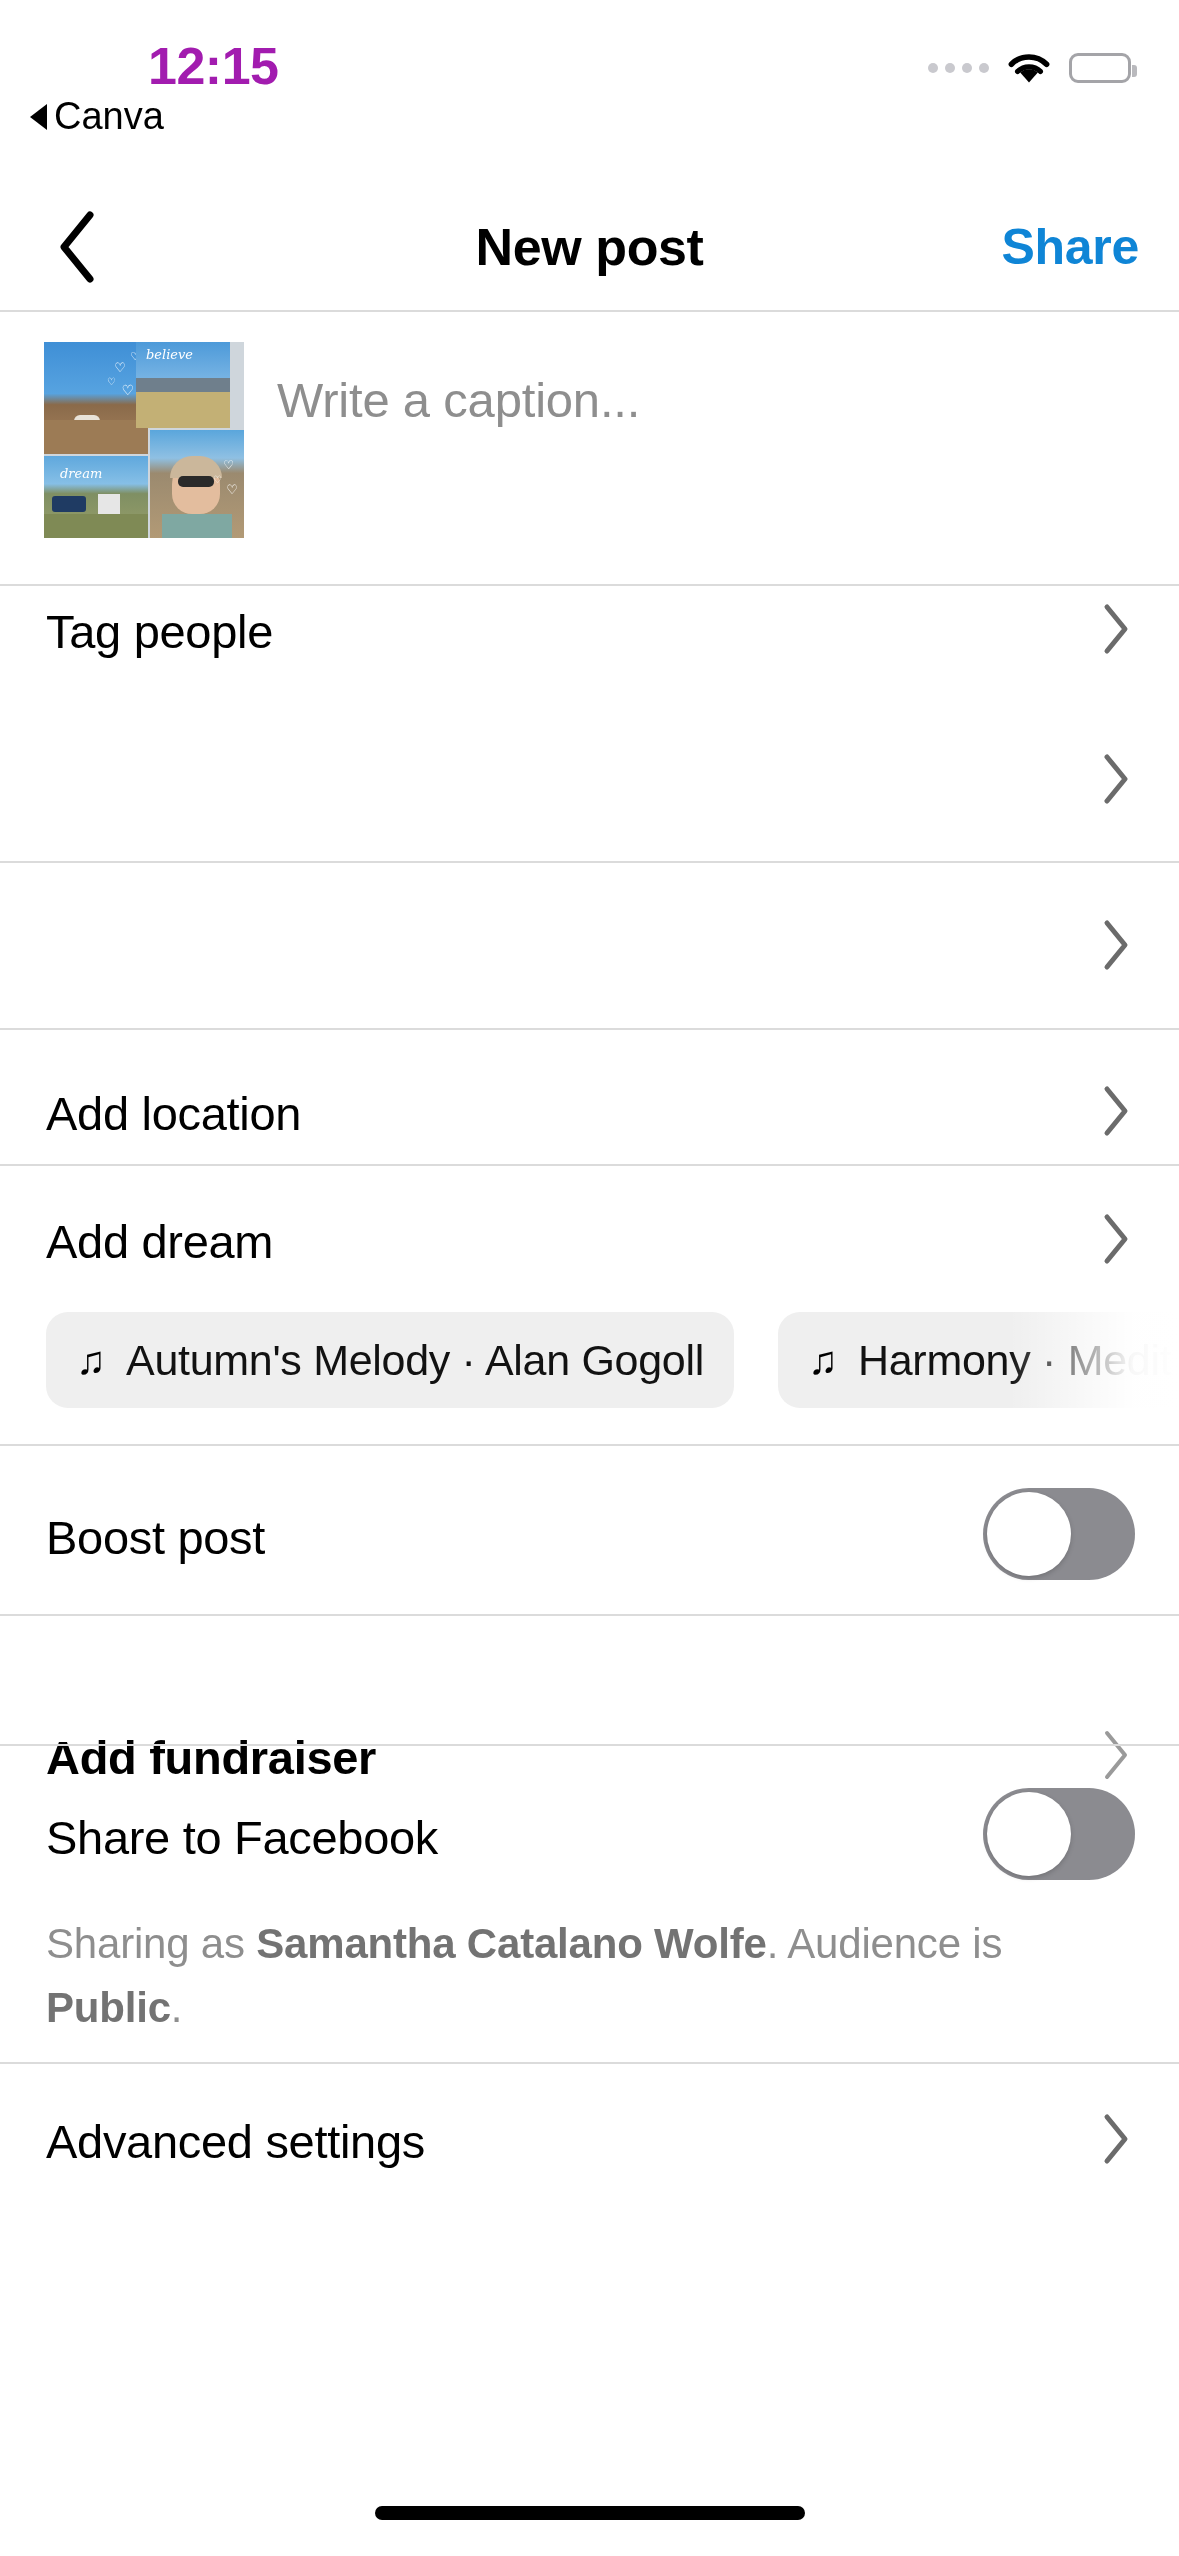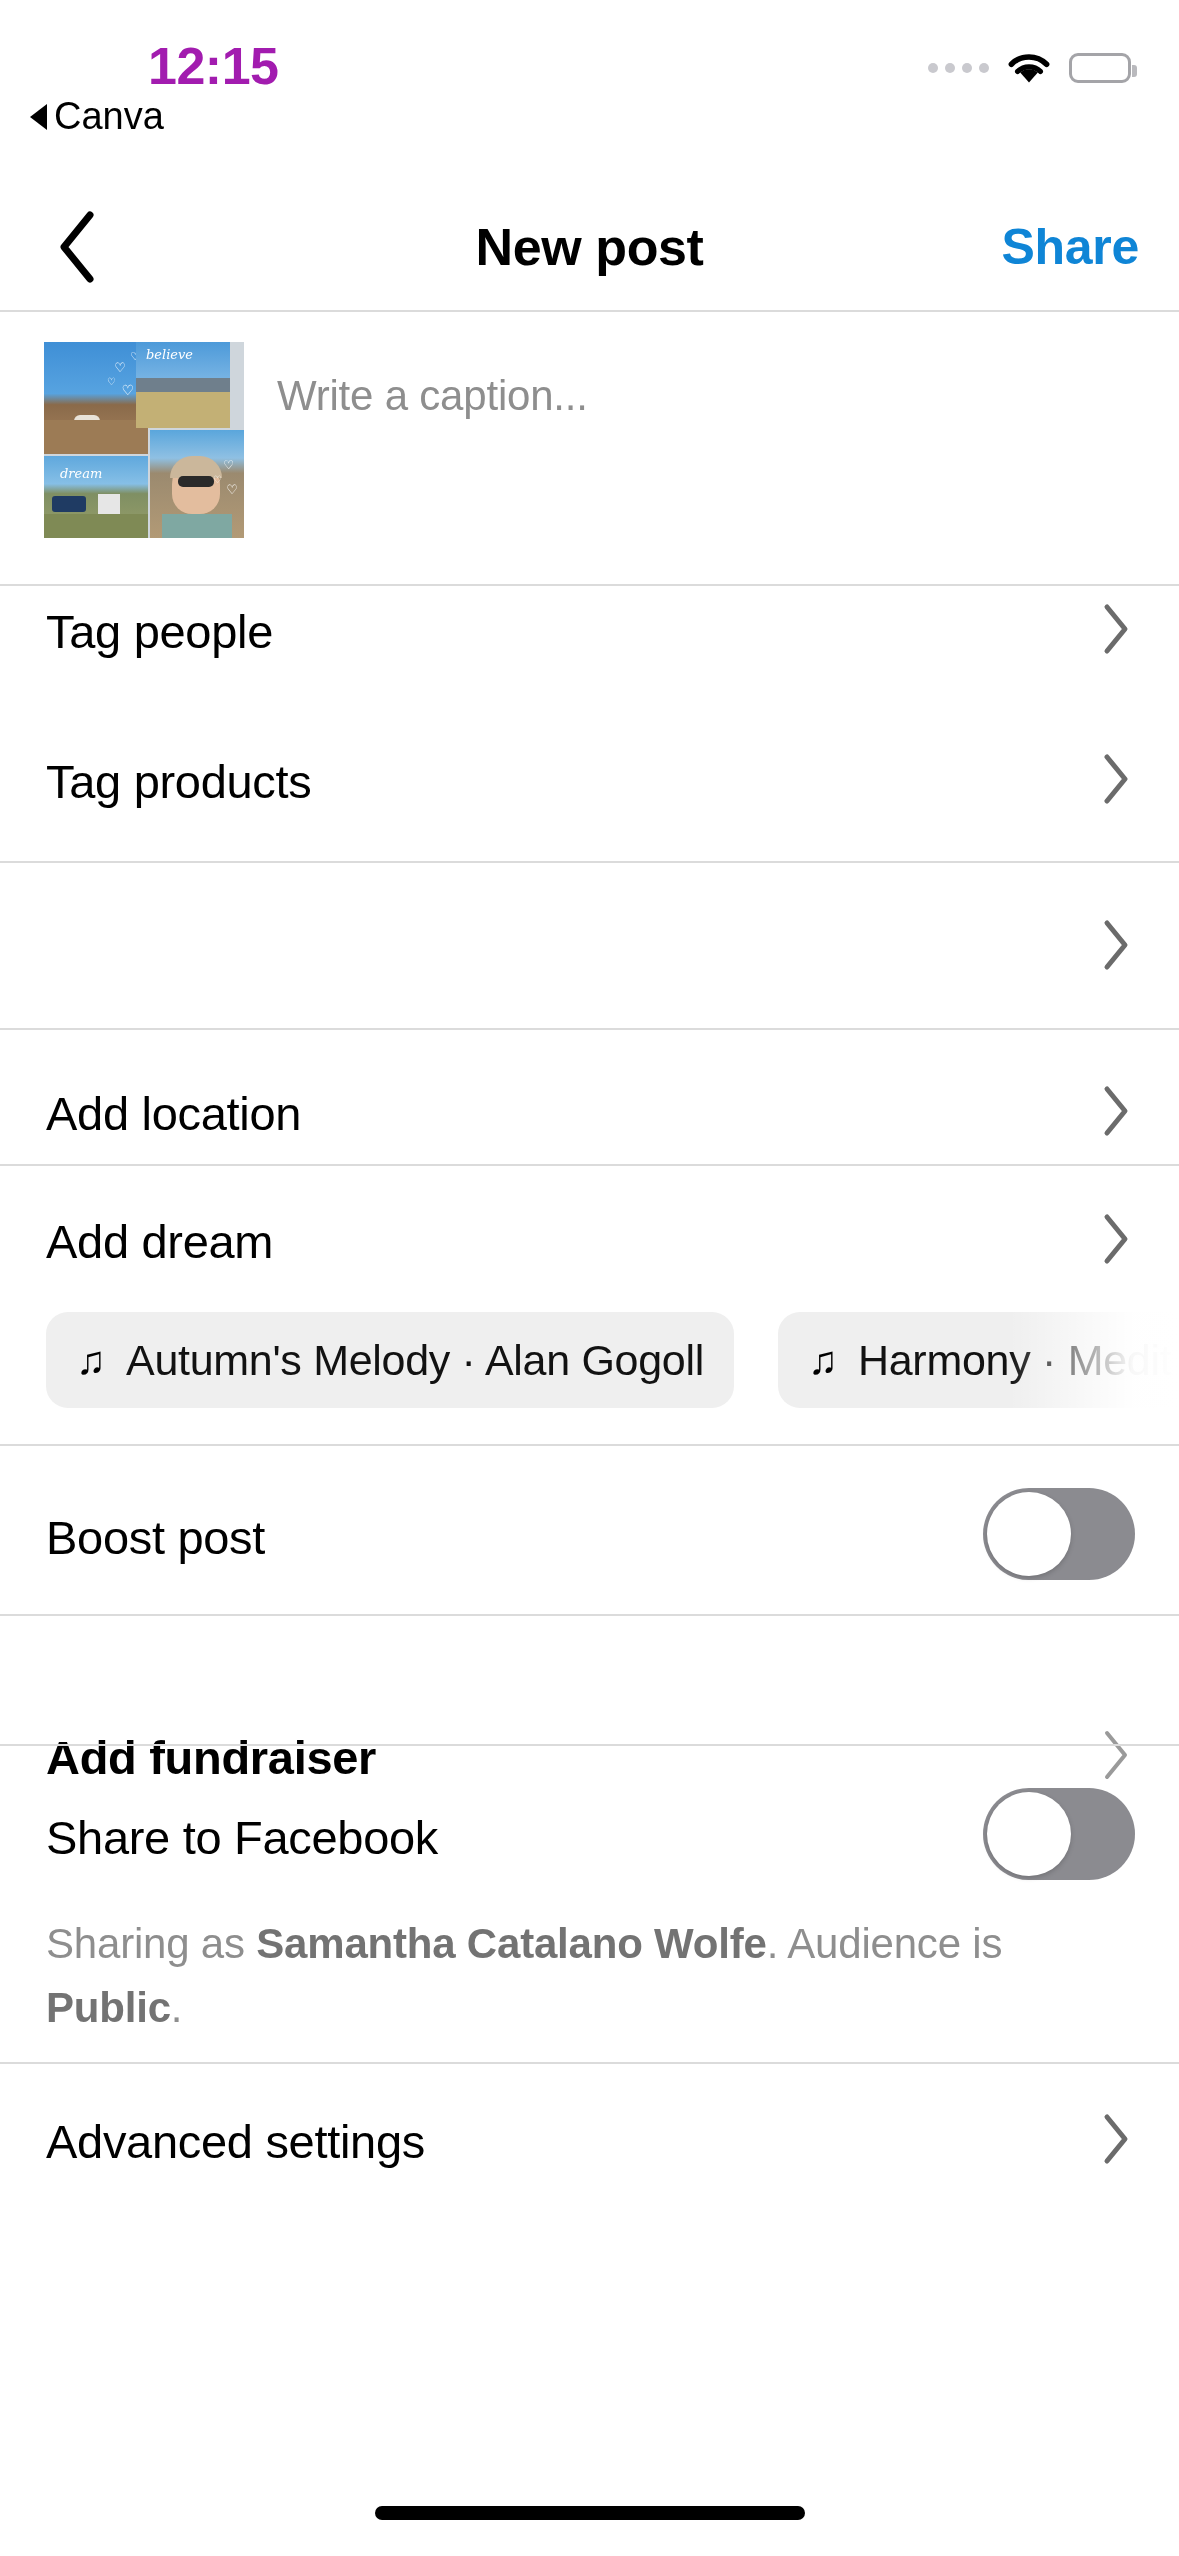--- a/index.html
+++ b/index.html
@@ -79,21 +79,21 @@
   .thumb {
     position:absolute; left:44px; top:28px;
     width:200px; height:196px; overflow:hidden; background:#cfd6dc;
   }
   .thumb .cell { position:absolute; overflow:hidden; }
   .script { font-family:"DejaVu Serif", serif; font-style:italic; color:#fff; }
 
   .caption-ph {
     position:absolute; left:277px; top:0; height:272px;
     display:flex; align-items:flex-start; padding-top:58px;
-    font-size:42px; color:#8e8e8e; letter-spacing:-0.2px;
+    font-size:49px; color:#8e8e8e; letter-spacing:-0.2px;
   }
 
   
   .row {
     position:absolute; left:0; width:1179px;
     display:flex; align-items:center;
   }
   .row .label {
     position:absolute; left:46px;
     font-size:47px; color:#000; letter-spacing:-0.3px;
@@ -240,21 +240,20 @@
   <div class="row" style="top:586px;height:90px;">
     <span class="label">Tag people</span>
     <span class="chev">
       <svg width="30" height="52" viewBox="0 0 30 52">
           <path d="M6 4 L24 26 L6 48" stroke="#6b6b6b" stroke-width="5" fill="none" stroke-linecap="round" stroke-linejoin="round"></path>
         </svg>
     </span>
   </div>
 
   <div class="row" style="top:736px;height:90px;">
-    <span class="label">Tag products</span>
     <span class="chev">
       <svg width="30" height="52" viewBox="0 0 30 52">
           <path d="M6 4 L24 26 L6 48" stroke="#6b6b6b" stroke-width="5" fill="none" stroke-linecap="round" stroke-linejoin="round"></path>
         </svg>
     </span>
   </div>
   <div class="sep" style="top:861px;"></div>
 
   <div class="row" style="top:902px;height:90px;">
     <span class="chev">

